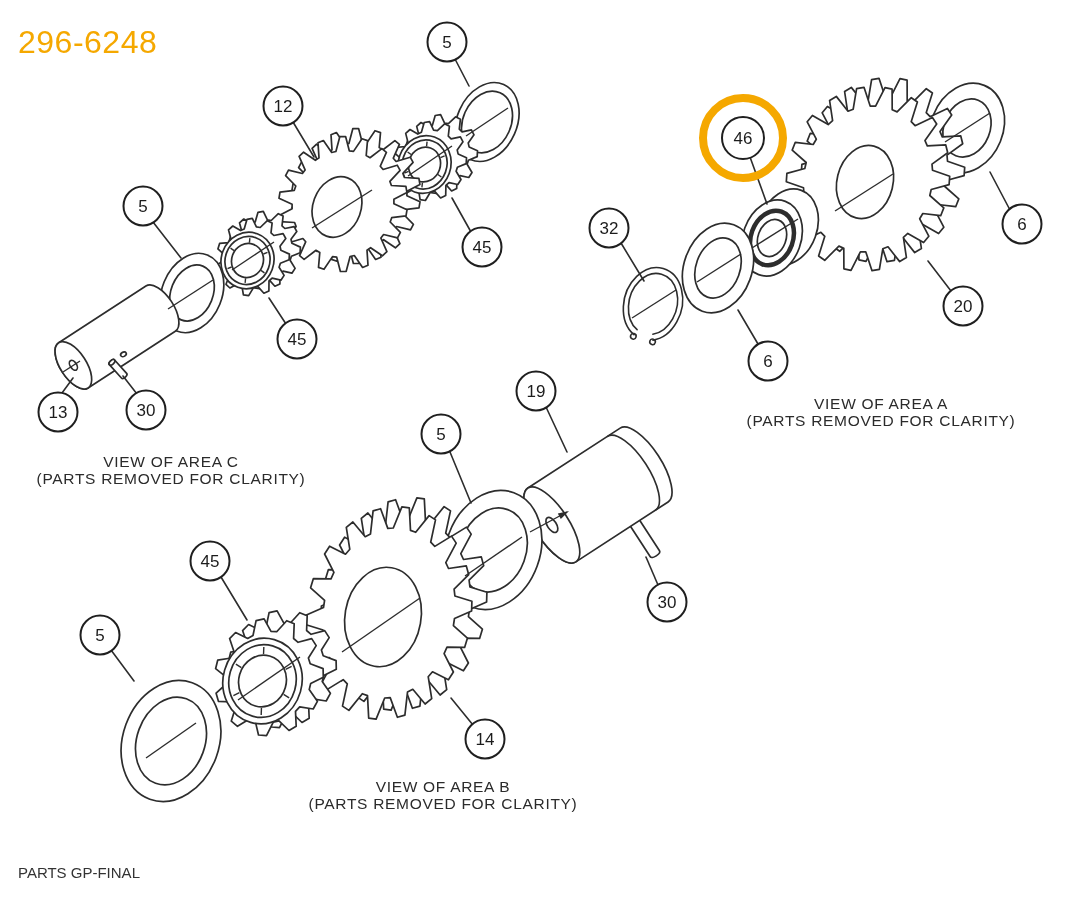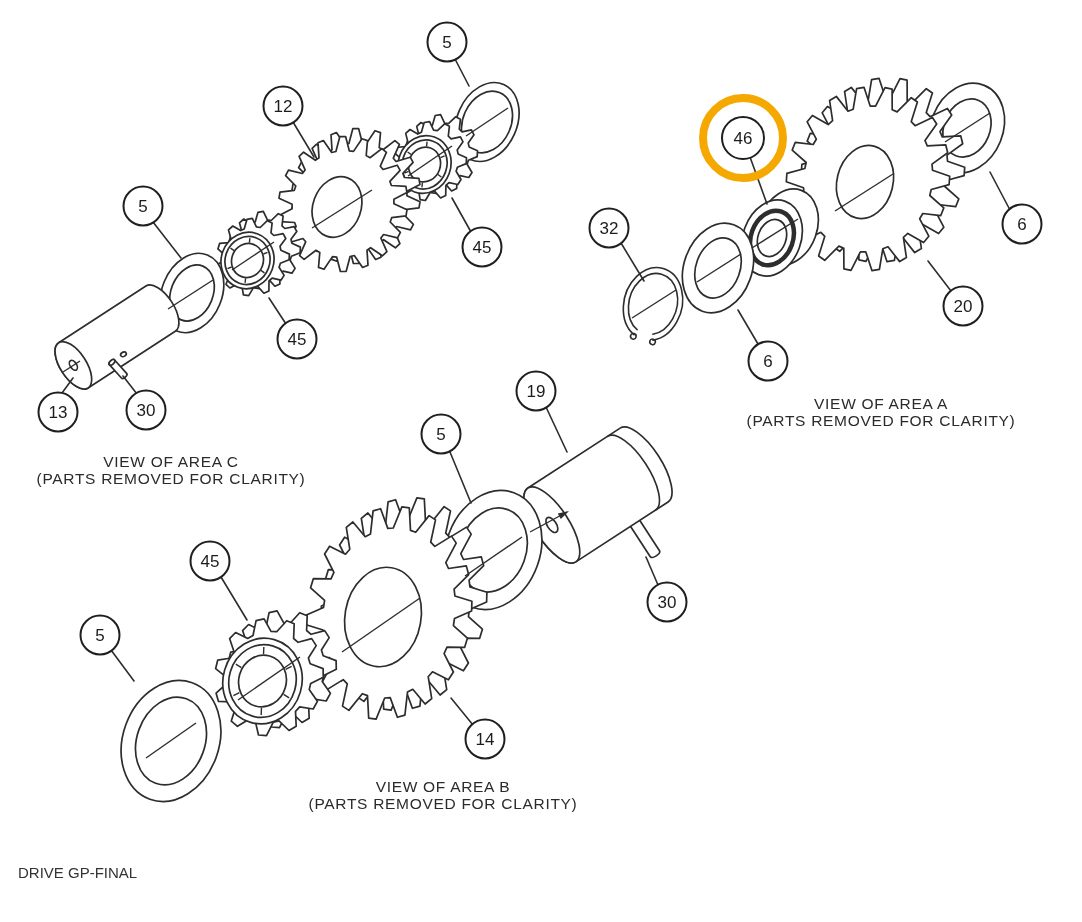--- a/index.html
+++ b/index.html
@@ -14,20 +14,21 @@
   .cl{stroke:#2d2d2d;stroke-width:1.4;fill:none;}
   circle.balloon{stroke:#1f1f1f;stroke-width:2;fill:#ffffff;}
   text.callout-num{font-size:17px;fill:#1c1c1c;}
   text.caption{font-size:15.5px;fill:#2b2b2b;letter-spacing:.7px;}
 </style>
 </head>
 <body>
 
 <div class="page">
 
+  <div class="title">296-6248</div>
 
   <svg class="diagram" width="1082" height="922" viewBox="0 0 1082 922">
 
     <g>
 
       <g transform="translate(487,122) rotate(24)">
         <ellipse class="part" rx="30" ry="41"></ellipse>
         <ellipse class="part" rx="24" ry="32"></ellipse>
       </g>
       <g>
@@ -269,14 +270,14 @@
         <line class="ln" x1="658" y1="585" x2="646" y2="557"></line>
         <circle class="balloon" cx="667" cy="602" r="19.5"></circle>
         <text class="callout-num" x="667" y="608" text-anchor="middle">30</text>
       </g>
 
       <text class="caption" x="443" y="792" text-anchor="middle">VIEW OF AREA B</text>
       <text class="caption" x="443" y="809" text-anchor="middle">(PARTS REMOVED FOR CLARITY)</text>
     </g>
   </svg>
 
-  <div class="footer">DRIVE GP-FINAL</div>
+  <div class="footer">PARTS GP-FINAL</div>
 </div>
 
 </body></html>

